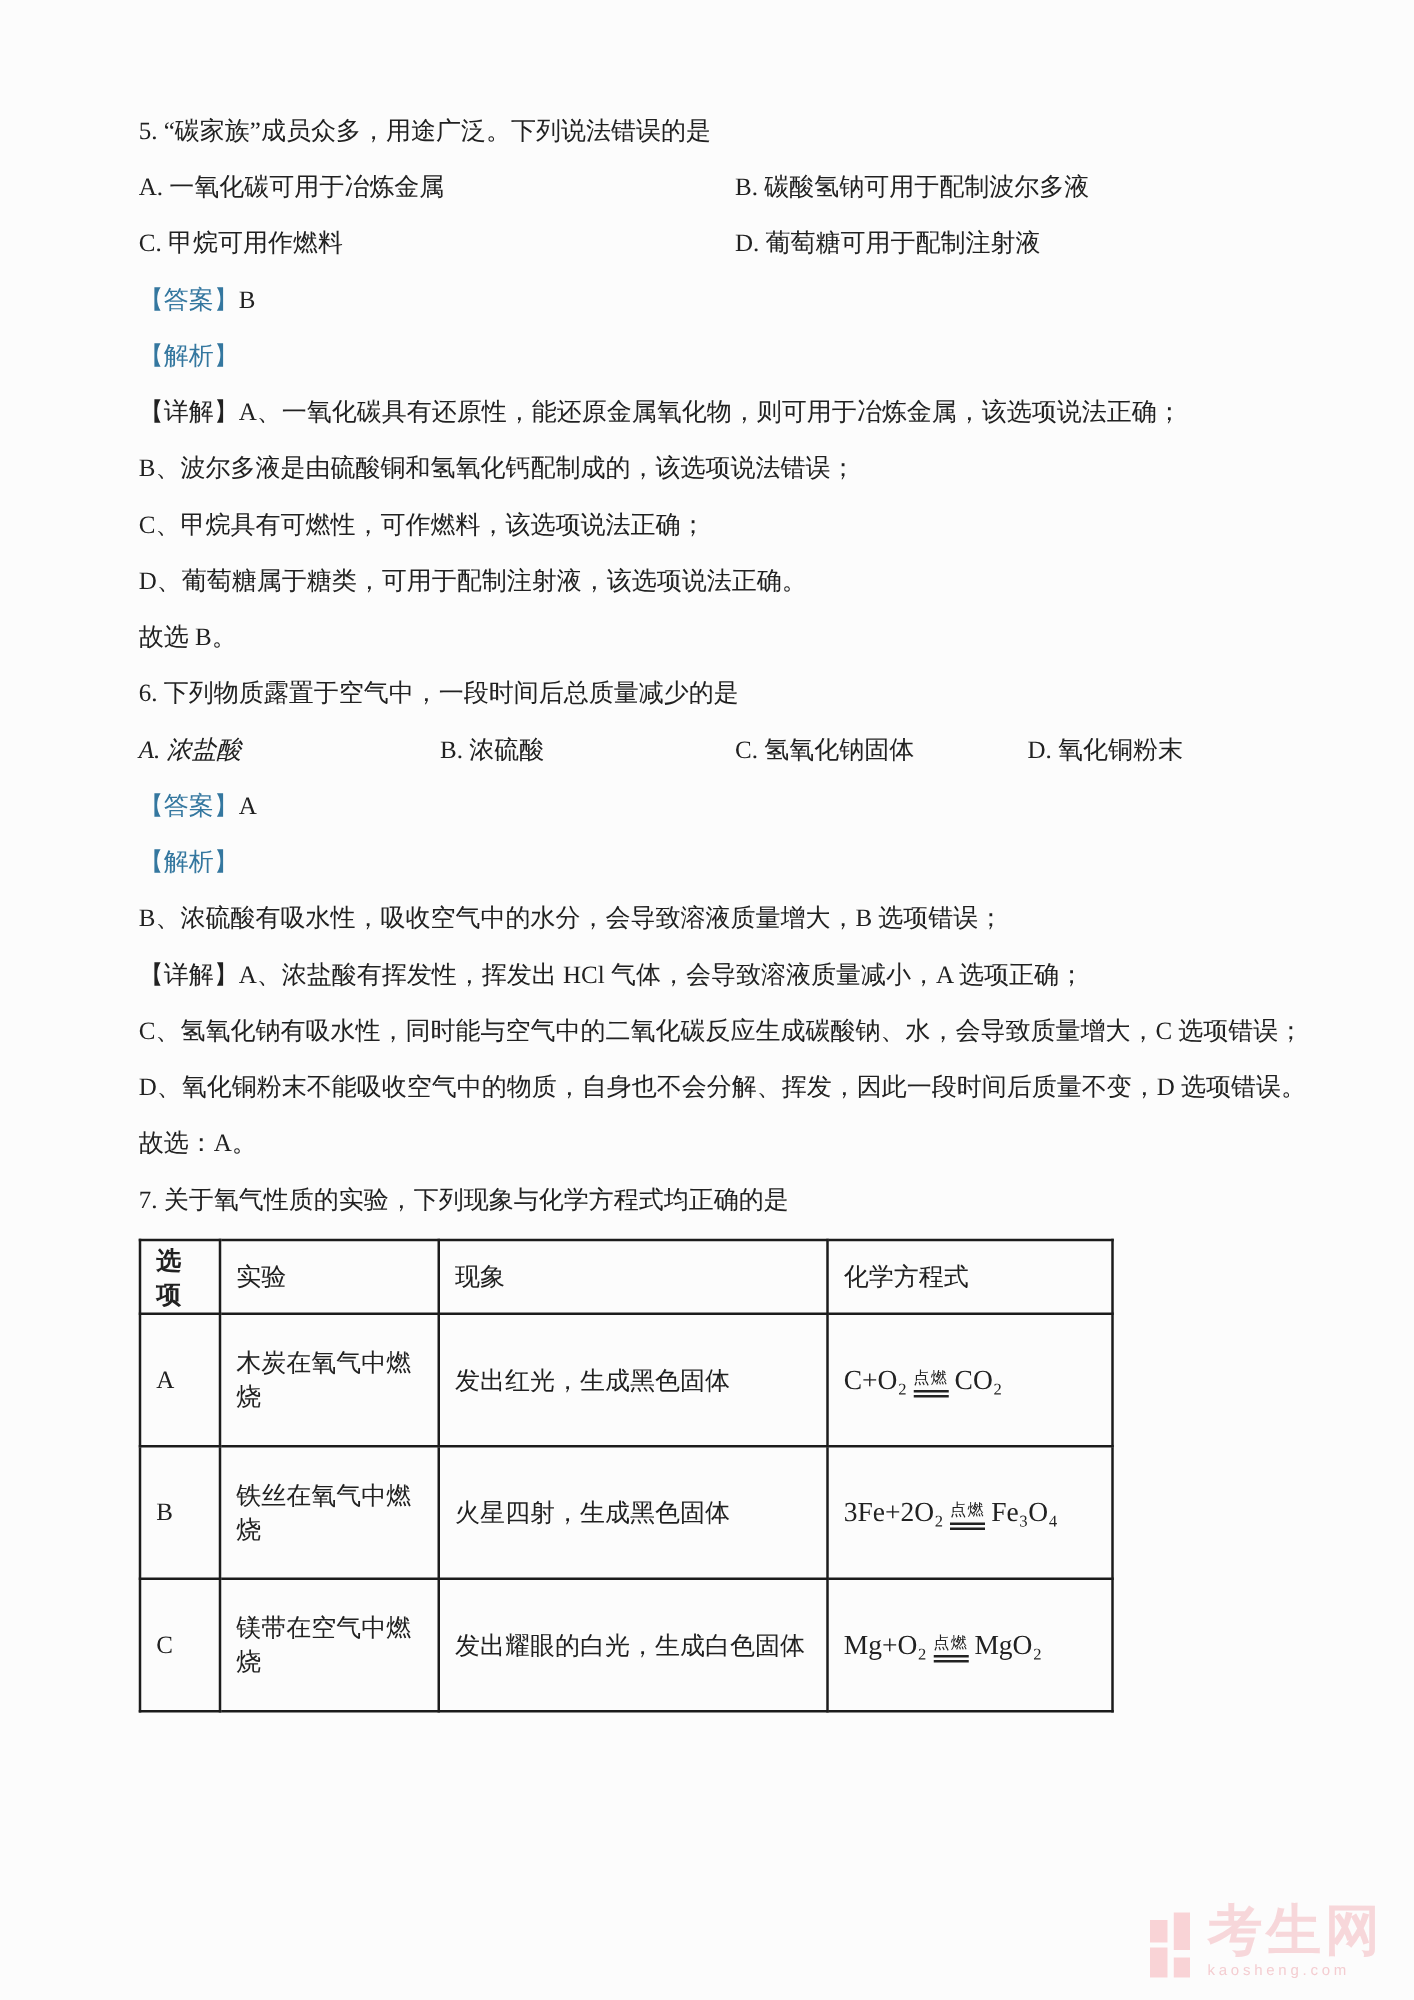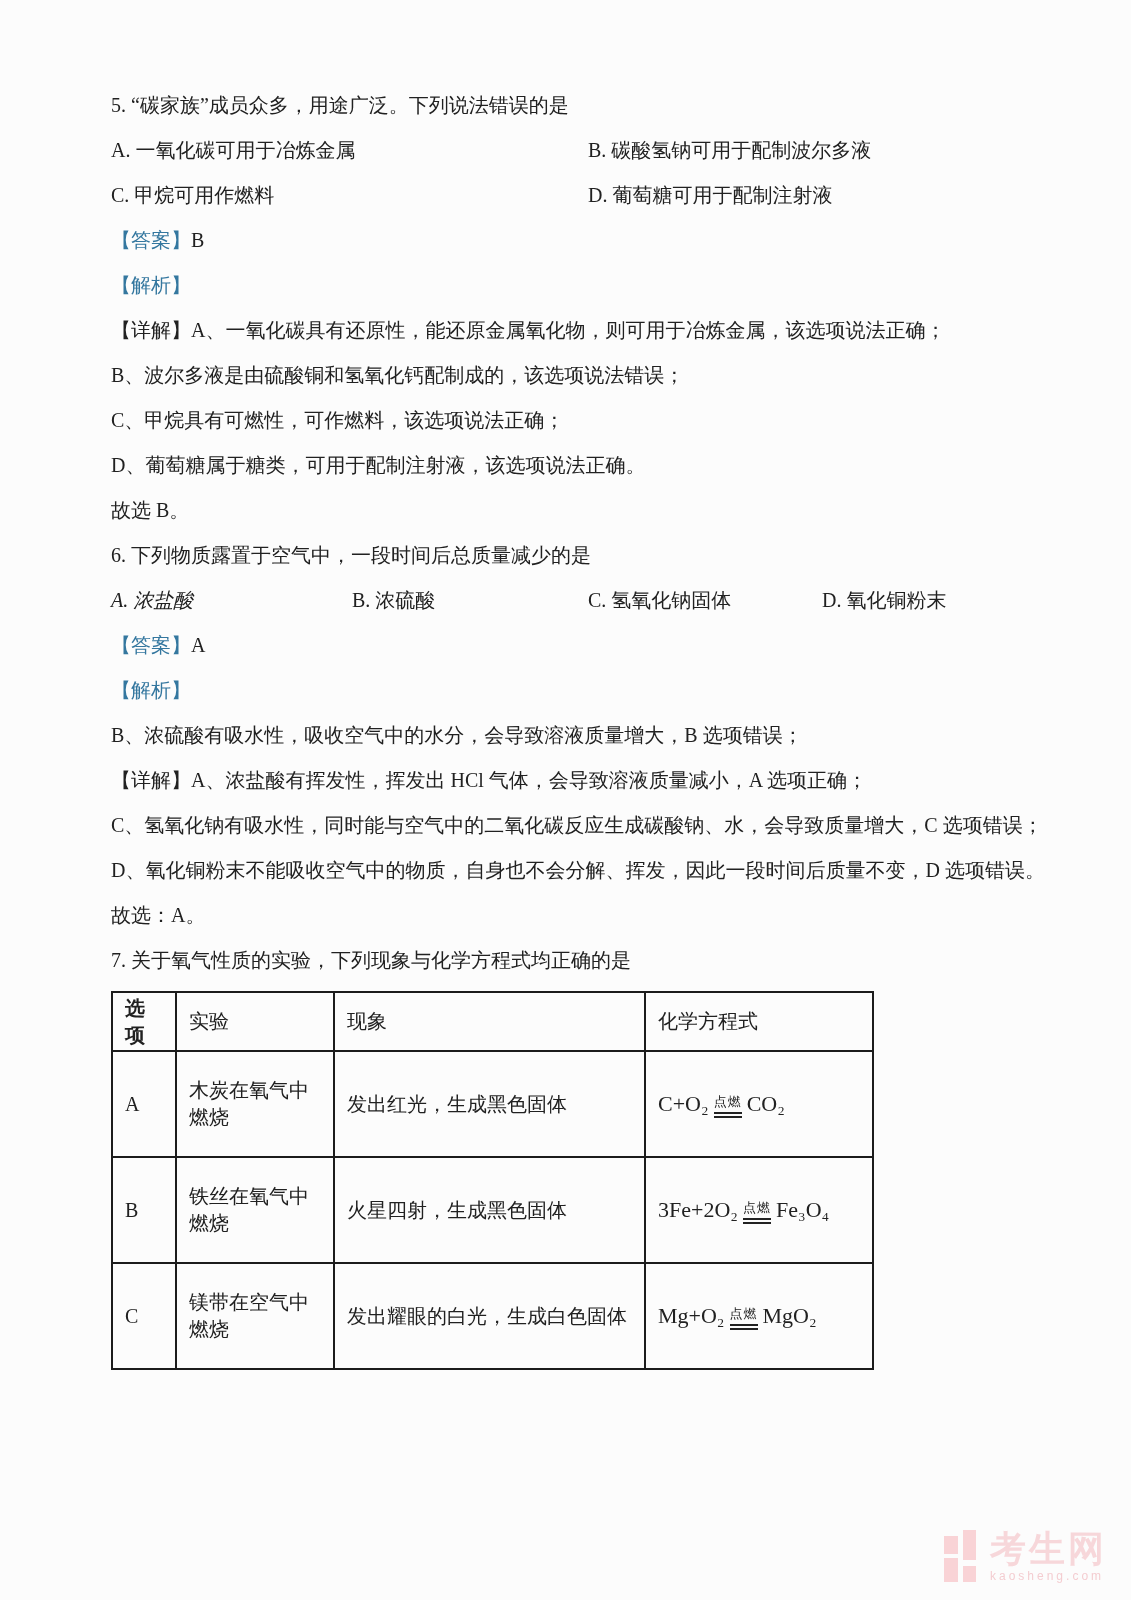--- a/index.html
+++ b/index.html
@@ -42,21 +42,21 @@
   }
   table.qtable td {
     border: 2px solid #1c1c1c;
     padding: 0 12px;
     vertical-align: middle;
     text-align: left;
     font-size: 20px;
     overflow: hidden;
   }
   .col-opt { width: 64px; font-weight: bold; }
-  .col-exp { width: 158px; }
+  .col-exp { width: 175px; }
   .col-phe { width: 311px; }
   .col-eq  { width: 228px; }
   tr.hdr td { height: 59px; }
   tr.body-row td { height: 106px; }
   
   .eq { font-size: 22px; white-space: nowrap; }
   .cond {
     display: inline-flex;
     flex-direction: column;
     align-items: center;
@@ -80,21 +80,21 @@
     gap: 12px;
   }
   .wm-logo { position: relative; width: 34px; height: 52px; }
   .wm-logo span { position: absolute; background: #f9d3d6; }
   .wm-b1 { left: 0;    top: 6px;  width: 14px; height: 18px; }
   .wm-b2 { left: 19px; top: 0;    width: 13px; height: 30px; }
   .wm-b3 { left: 0;    top: 28px; width: 14px; height: 24px; }
   .wm-b4 { left: 19px; top: 36px; width: 13px; height: 16px; }
   .wm-texts { display: flex; flex-direction: column; line-height: 1; }
   .wm-cn {
-    font-size: 36px;
+    font-size: 44px;
     font-weight: bold;
     letter-spacing: 3px;
     color: #f7d7da;
   }
   .wm-en {
     margin-top: 3px;
     font-family: "Liberation Sans", "DejaVu Sans", sans-serif;
     font-size: 12px;
     letter-spacing: 3px;
     color: #f4cdd1;

